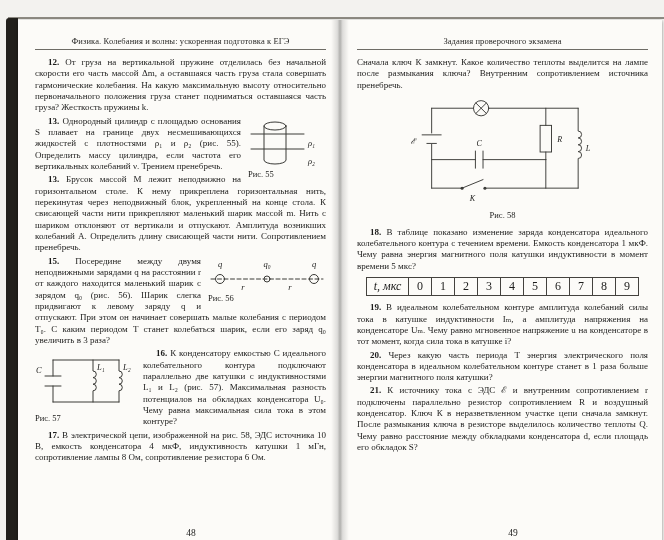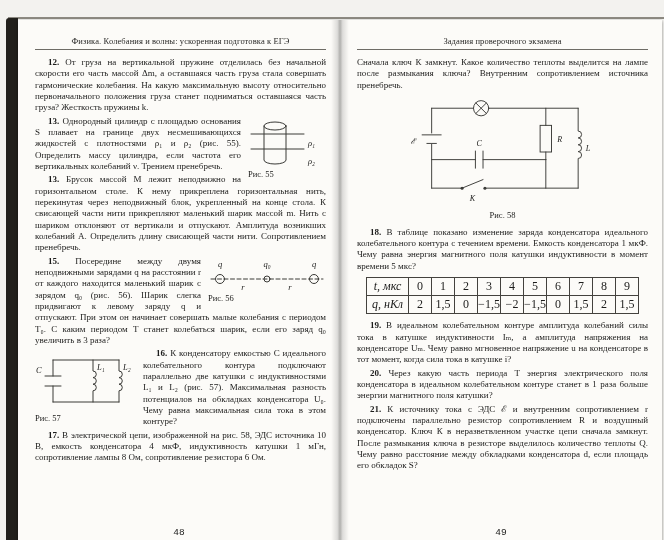--- a/index.html
+++ b/index.html
@@ -23,21 +23,21 @@
   .fig { display:block; text-indent:0; font-size:8.5px; line-height:1.15; }
   .fig-right { float:right; margin:2px 0 2px 7px; }
   .fig-left { float:left; margin:2px 8px 2px 0; }
   .fig svg { display:block; margin:0 auto; }
   .fig-caption { display:block; margin-top:2px; }
   .fig58-wrap { width:100%; text-align:center; margin:5px 0 6px; font-size:8.5px; }
   .fig58-wrap svg { display:block; margin:0 auto 2px; }
   table.qtable { border-collapse:collapse; margin:5px auto 6px; }
   .qtable td { border:1px solid #44423e; font-size:12px; text-align:center; padding:2px 0; width:23px; line-height:1.1; }
   .qtable td.rowlab { width:42px; font-style:italic; }
-  .page-num { position:absolute; bottom:10px; left:0; width:100%; text-align:center; font-size:9.5px;font-family:Liberation Mono, monospace; }
+  .page-num { position:absolute; bottom:10px; left:12px; width:100%; text-align:center; font-size:9.5px; }
   .w { stroke:#3a3a37; stroke-width:1; fill:none; stroke-linecap:round; }
   .lbl { font-family:"Liberation Serif",serif; font-style:italic; font-size:8.5px; fill:#1c1c1b; }
 </style>
 </head>
 <body>
 
 <div class="scan">
   <div class="top-edge"></div>
   <div class="book-edge"></div>
 
@@ -200,33 +200,20 @@
               <td>1</td>
               <td>2</td>
               <td>3</td>
               <td>4</td>
               <td>5</td>
               <td>6</td>
               <td>7</td>
               <td>8</td>
               <td>9</td>
             </tr>
-            <tr>
-              <td class="rowlab">q, нКл</td>
-              <td>2</td>
-              <td>1,5</td>
-              <td>0</td>
-              <td>−1,5</td>
-              <td>−2</td>
-              <td>−1,5</td>
-              <td>0</td>
-              <td>1,5</td>
-              <td>2</td>
-              <td>1,5</td>
-            </tr>
           </tbody>
             </table>
 
           <p class="problem">
             <span class="num">19.</span>
             <span>В идеальном колебательном контуре амплитуда колебаний силы тока в катушке индуктивности Iₘ, а амплитуда напряжения на конденсаторе Uₘ. Чему равно мгновенное напряжение u на конденсаторе в тот момент, когда сила тока в катушке i?</span>
           </p>
 
           <p class="problem">
             <span class="num">20.</span>

